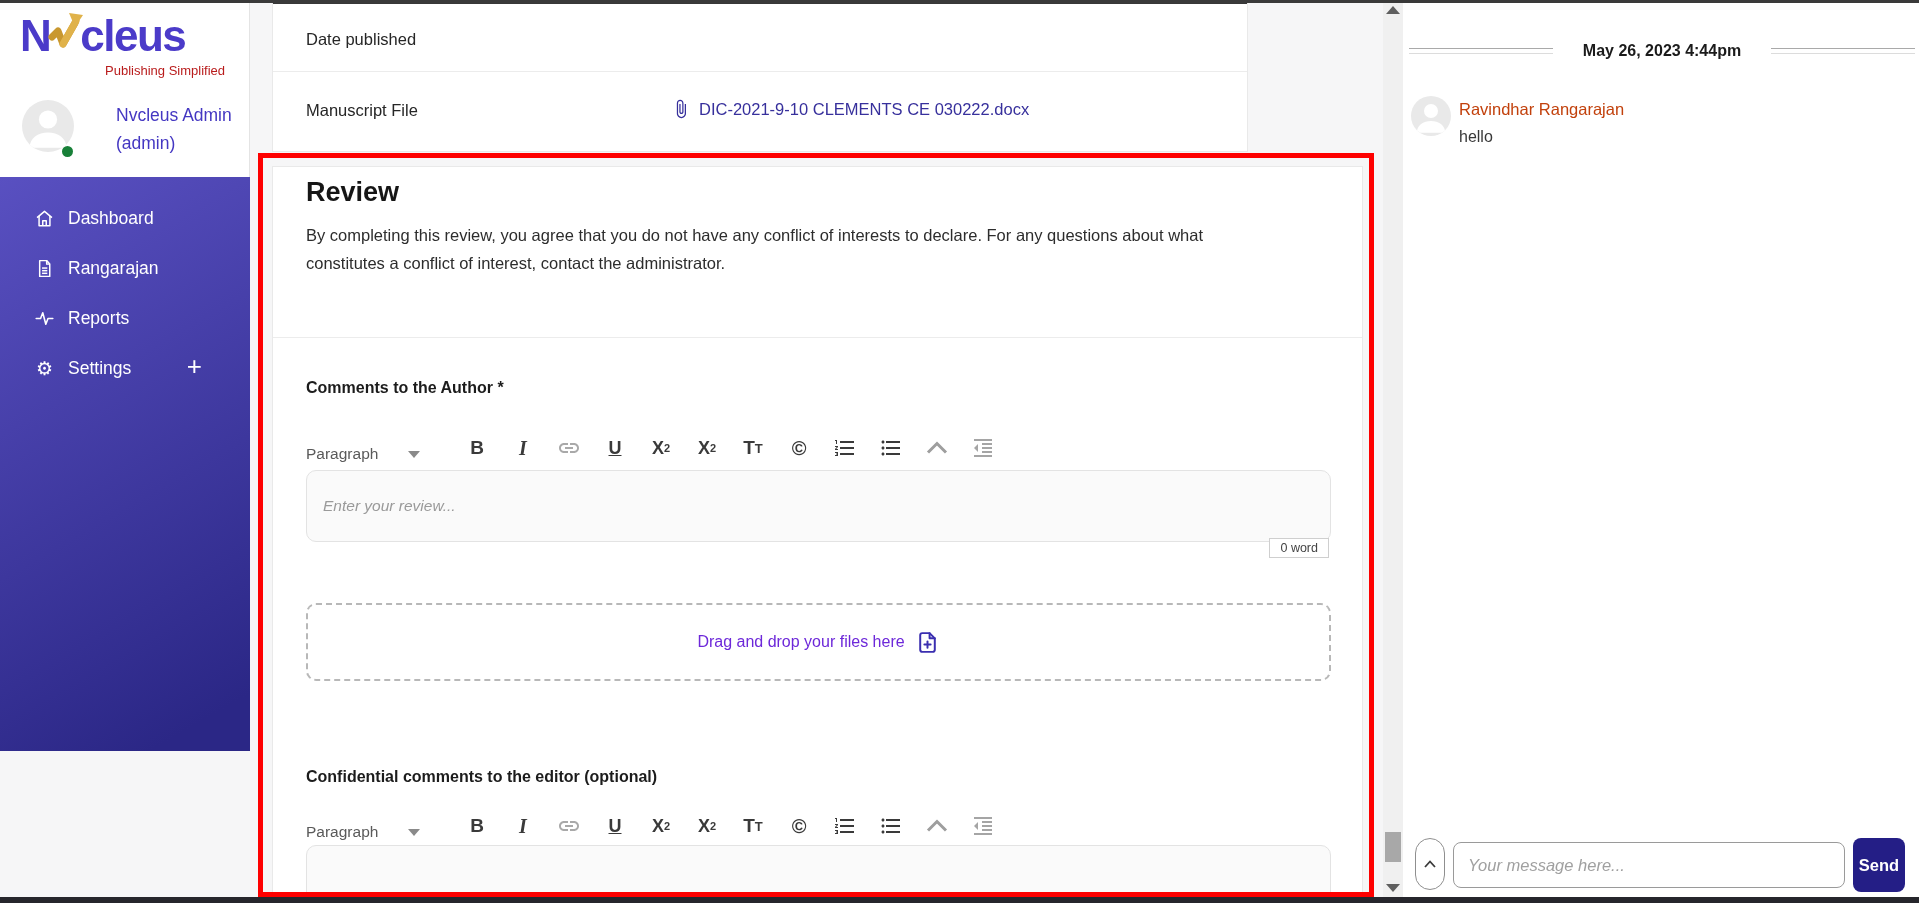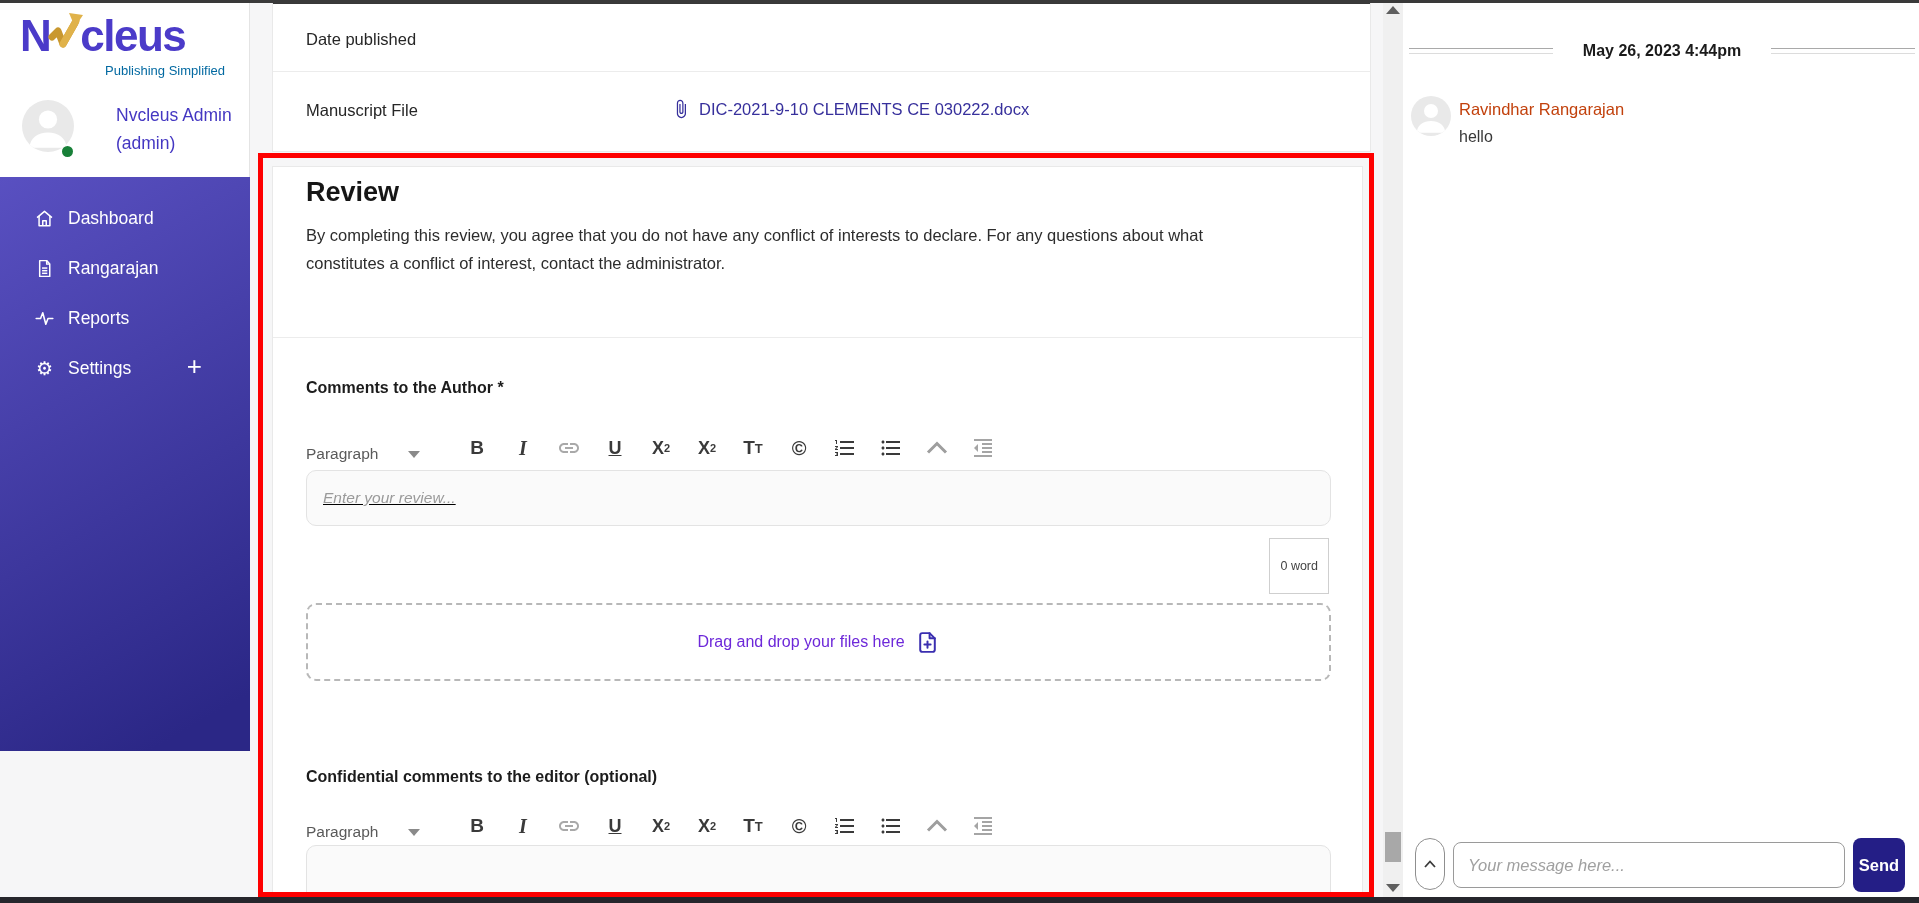--- a/index.html
+++ b/index.html
@@ -9,39 +9,39 @@
   .abs { position:absolute; }
 
   
   .win-top { left:0; top:0; width:1919px; height:3px; background:#3a3a3a; z-index:45; }
   .win-bottom { left:0; top:897px; width:1919px; height:6px; background:#26262c; z-index:60; }
 
   
   .left-panel { left:0; top:0; width:250px; height:177px; background:#fff; border-right:1px solid #e4e4e4; z-index:5; }
   .logo { left:20px; top:8px; height:56px; font-size:44px; font-weight:800; letter-spacing:-1.5px; color:#4b3bc9; display:flex; align-items:center; }
   .logo svg { margin:0 -3px 6px -3px; }
-  .tagline { left:0; right:24px; top:63px; text-align:right; font-size:13px; color:#0369a1; }
+  .tagline { left:0; right:24px; top:63px; text-align:right; font-size:13px; color:#b91c1c; }
   .avatar { width:52px; height:52px; border-radius:50%; background:#e9e9e9; overflow:hidden; }
   .avatar svg { width:100%; height:100%; }
   .profile-avatar { left:22px; top:100px; }
   .online-dot { left:62px; top:146px; width:11px; height:11px; border-radius:50%; background:#188038; z-index:6; }
   .profile-name { left:88px; top:101px; width:160px; font-size:17.5px; line-height:28px; color:#4437c2;margin-left:28px; }
 
   
   .sidebar { left:0; top:177px; width:250px; height:574px; background:linear-gradient(150deg,#5950c1 0%,#2b2786 92%); z-index:5; }
   .side-item { position:absolute; left:34px; right:20px; height:30px; display:flex; align-items:center; gap:13px; color:#fff; font-size:17.5px; cursor:pointer; }
   .side-item .ic { width:21px; height:21px; display:flex; align-items:center; justify-content:center; }
   .side-item .ic svg { width:21px; height:21px; }
   .gear-glyph { font-size:19px; line-height:1; }
   .side-plus { position:absolute; right:28px; top:-2px; font-size:26px; font-weight:400; color:#fff; cursor:pointer; }
 
   
   .main-bg { left:250px; top:0; width:1133px; height:903px; background:#f6f6f7; }
   .card { background:#fff; border:1px solid #e9e9e9; }
-  .card1 { left:272px; top:0; width:1099px; height:152px; border-top:none; }
+  .card1 { left:272px; top:0; width:976px; height:152px; border-top:none; }
   .card1-topbar { left:0; top:0; width:100%; height:4px; background:#383838; }
   .row-label { position:absolute; left:33px; font-size:16.5px; color:#262626; }
   .h-divider { position:absolute; left:0; right:0; height:1px; background:#ececec; }
   .file-link { position:absolute; left:398px; top:99px; display:flex; align-items:center; gap:8px; color:#37309c; font-size:16.5px; cursor:pointer; }
   .file-link svg { width:20px; height:20px; }
 
   .review-card { left:272px; top:166px; width:1091px; height:737px; overflow:hidden; }
   .review-title { position:absolute; left:33px; top:10px; font-size:27px; font-weight:800; color:#161616; }
   .review-disclaimer { position:absolute; left:33px; top:54px; width:980px; font-size:16.5px; line-height:28px; color:#2d2d2d; }
   .field-label { position:absolute; left:33px; font-size:16px; font-weight:700; color:#1c1c1c; }
@@ -56,21 +56,21 @@
   .g-italic { font-family:"Liberation Serif", serif; font-style:italic; font-size:20px; font-weight:700; }
   .g-under { font-size:18px; font-weight:700; text-decoration:underline; }
   .g-sub, .g-sup { font-size:18px; font-weight:700; }
   .g-sub sub { font-size:11px; } .g-sup sup { font-size:11px; }
   .g-tt { font-size:19px; font-weight:800; }
   .g-tt .small-t { font-size:13px; }
   .g-copy { font-size:20px; font-weight:600; }
 
   .editor-box { position:absolute; left:33px; width:1025px; background:#fafafa; border:1px solid #e3e3e3; border-radius:10px; display:flex; align-items:center; padding-left:16px; cursor:text; }
   .editor-ph { font-style:italic; font-size:15.5px; color:#9a9a9a; }
-  .word-badge { position:absolute; right:33px; top:371px; border:1px solid #cfcfcf; background:#fff; padding:20px 10px; font-size:12.5px; color:#444; }
+  .word-badge { position:absolute; right:33px; top:371px; border:1px solid #cfcfcf; background:#fff; padding:2px 10px; font-size:12.5px; color:#444; }
   .dropzone { position:absolute; left:33px; top:436px; width:1025px; height:78px; border:2px dashed #b8b8b8; border-radius:10px; display:flex; align-items:center; justify-content:center; gap:10px; font-size:16px; color:#6d28d9; cursor:pointer; }
   .dropzone svg { width:25px; height:25px; }
 
   
   .red-box { left:258px; top:153px; width:1116px; height:744px; border:5px solid #fe0000; z-index:40; pointer-events:none; }
 
   
   .scrollbar { left:1383px; top:0; width:20px; height:903px; background:#f0f0f0; z-index:10; }
   .sb-arrow { position:absolute; left:3px; width:0; height:0; border-left:7px solid transparent; border-right:7px solid transparent; cursor:pointer; }
   .sb-up { top:6px; border-bottom:8px solid #5f5f5f; }
@@ -223,21 +223,21 @@
           </svg>
         </span>
       <span class="tbi">
           <svg viewBox="0 0 24 24">
             <path d="M11 17h10v-2H11v2zm-8-5l4 4V8l-4 4zm0 9h18v-2H3v2zM3 3v2h18V3H3zm8 6h10V7H11v2zm0 4h10v-2H11v2z" fill="#a5a5a5"></path>
           </svg>
         </span>
     </div>
   </div>
 
-  <div class="editor-box" style="top:303px; height:56px;text-decoration:underline;">
+  <div class="editor-box" style="top:303px; height:72px;">
     <span class="editor-ph">Enter your review...</span>
   </div>
   <div class="word-badge">0 word</div>
 
   <div class="dropzone">
     <span>Drag and drop your files here</span>
     <svg viewBox="0 0 24 24" fill="none" stroke="#3b2fb0" stroke-width="1.9" stroke-linecap="round" stroke-linejoin="round">
       <path d="M14 3H7a2 2 0 0 0-2 2v14a2 2 0 0 0 2 2h10a2 2 0 0 0 2-2V8z"></path>
         <path d="M14 3v5h5"></path>
         <path d="M12 11v6"></path>

